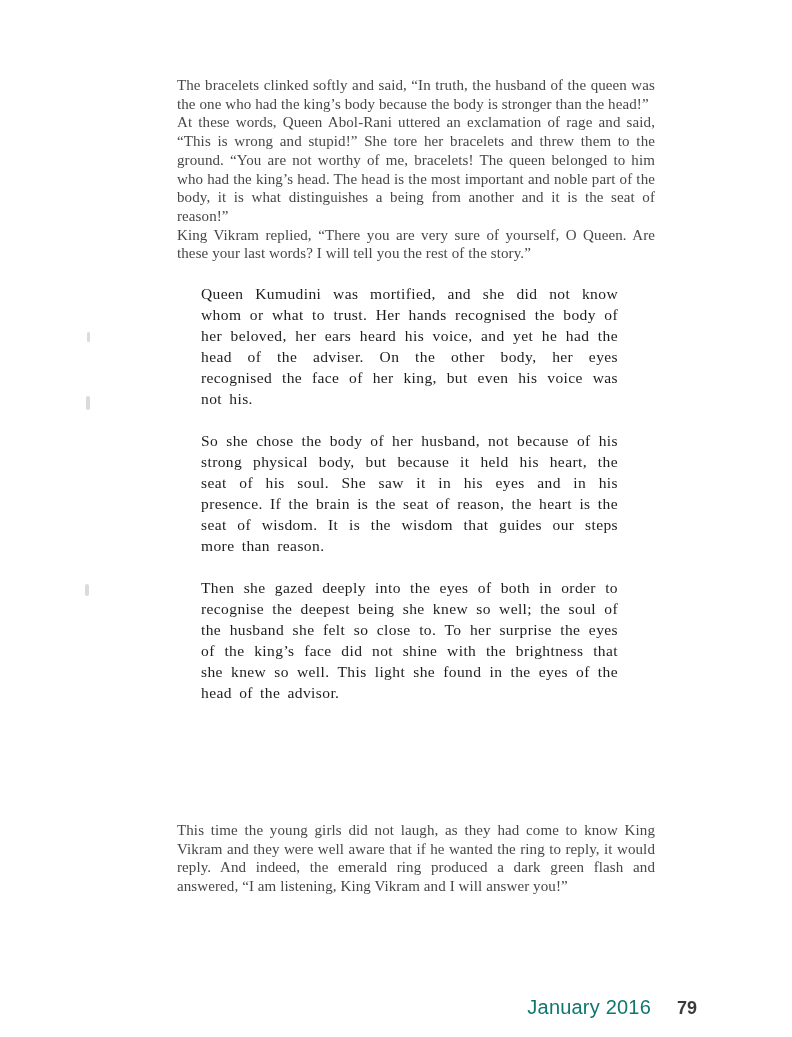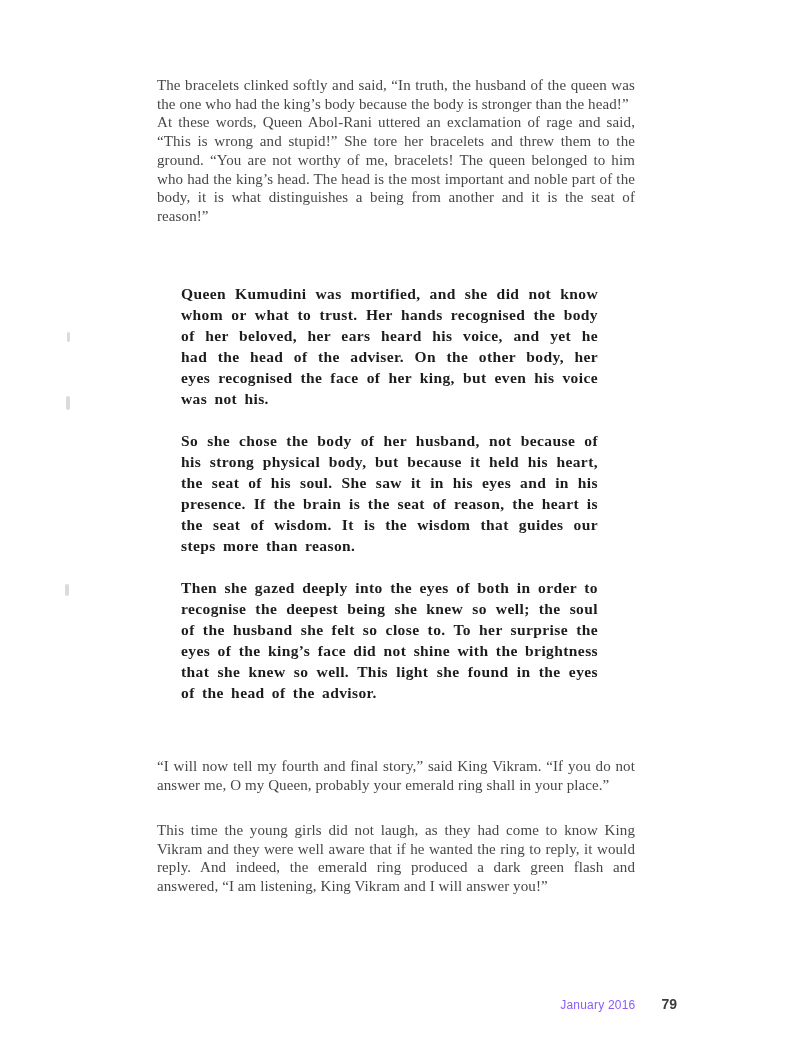--- a/index.html
+++ b/index.html
@@ -7,20 +7,21 @@
     padding: 0;
     background: #ffffff;
   }
   .page {
     position: relative;
     width: 712px;
     height: 1037px;
     background: #ffffff;
     overflow: hidden;
     font-family: "Liberation Serif", serif;
+    margin-left: 20px;
   }
 
   
   .serif-block {
     position: absolute;
     left: 157px;
     width: 478px;
     font-family: "Liberation Serif", serif;
     font-size: 15px;
     line-height: 18.7px;
@@ -39,45 +40,45 @@
     top: 283px;
     width: 417px;
     font-family: cursive;
     font-size: 15.5px;
     line-height: 21px;
     color: #1c1c1c;
     text-align: justify;
     letter-spacing: 0.4px;
     word-spacing: 3px;
   }
-  .handwritten-block p { margin: 0 0 21px 0; font-weight: bold; }
+  .handwritten-block p { margin: 0 0 21px 0; }
   .handwritten-block p:last-child { margin-bottom: 0; }
 
   #narration-1 { top: 679px; }
   #narration-2 { top: 757px; }
   #narration-3 { top: 821px; }
   #narration-4 { top: 951px; }
 
   
   .footer {
     position: absolute;
     top: 996px;
     right: 35px;
     display: flex;
     align-items: baseline;
     gap: 26px;
     font-family: "Liberation Sans", sans-serif;
   }
   .footer .issue-date {
-    font-size: 12px;
-    color: #8b5cf6;
+    font-size: 20px;
+    color: #0f766e;
     letter-spacing: 0.2px;
   }
   .footer .page-number {
-    font-size: 14px;
+    font-size: 18px;
     font-weight: 700;
     color: #3b3b3b;
   }
 
   
   .scan-mark {
     position: absolute;
     background: #cfcfcf;
     border-radius: 2px;
     opacity: 0.75;
@@ -92,32 +93,30 @@
 
 <div class="page">
 
   <div class="scan-mark" id="scan-mark-1"></div>
   <div class="scan-mark" id="scan-mark-2"></div>
   <div class="scan-mark" id="scan-mark-3"></div>
 
   <div class="serif-block" id="intro-block">
     <p>The bracelets clinked softly and said, “In truth, the husband of the queen was the one who had the king’s body because the body is stronger than the head!”</p>
     <p>At these words, Queen Abol-Rani uttered an exclamation of rage and said, “This is wrong and stupid!” She tore her bracelets and threw them to the ground. “You are not worthy of me, bracelets! The queen belonged to him who had the king’s head. The head is the most important and noble part of the body, it is what distinguishes a being from another and it is the seat of reason!”</p>
+    <p>King Vikram replied, “There you are very sure of yourself, O Queen. Are these your last words? I will tell you the rest of the story.”</p>
   </div>
 
   <div class="handwritten-block">
     <p>Queen Kumudini was mortified, and she did not know whom or what to trust. Her hands recognised the body of her beloved, her ears heard his voice, and yet he had the head of the adviser. On the other body, her eyes recognised the face of her king, but even his voice was not his.</p>
     <p>So she chose the body of her husband, not because of his strong physical body, but because it held his heart, the seat of his soul. She saw it in his eyes and in his presence. If the brain is the seat of reason, the heart is the seat of wisdom. It is the wisdom that guides our steps more than reason.</p>
     <p>Then she gazed deeply into the eyes of both in order to recognise the deepest being she knew so well; the soul of the husband she felt so close to. To her surprise the eyes of the king’s face did not shine with the brightness that she knew so well. This light she found in the eyes of the head of the advisor.</p>
   </div>
 
 
-  <div class="serif-block" id="narration-2">
-    <p>“I will now tell my fourth and final story,” said King Vikram. “If you do not answer me, O my Queen, probably your emerald ring shall in your place.”</p>
-  </div>
 
   <div class="serif-block" id="narration-3">
     <p>This time the young girls did not laugh, as they had come to know King Vikram and they were well aware that if he wanted the ring to reply, it would reply. And indeed, the emerald ring produced a dark green flash and answered, “I am listening, King Vikram and I will answer you!”</p>
   </div>
 
 
   <div class="footer">
     <span class="issue-date">January 2016</span>
     <span class="page-number">79</span>
   </div>

